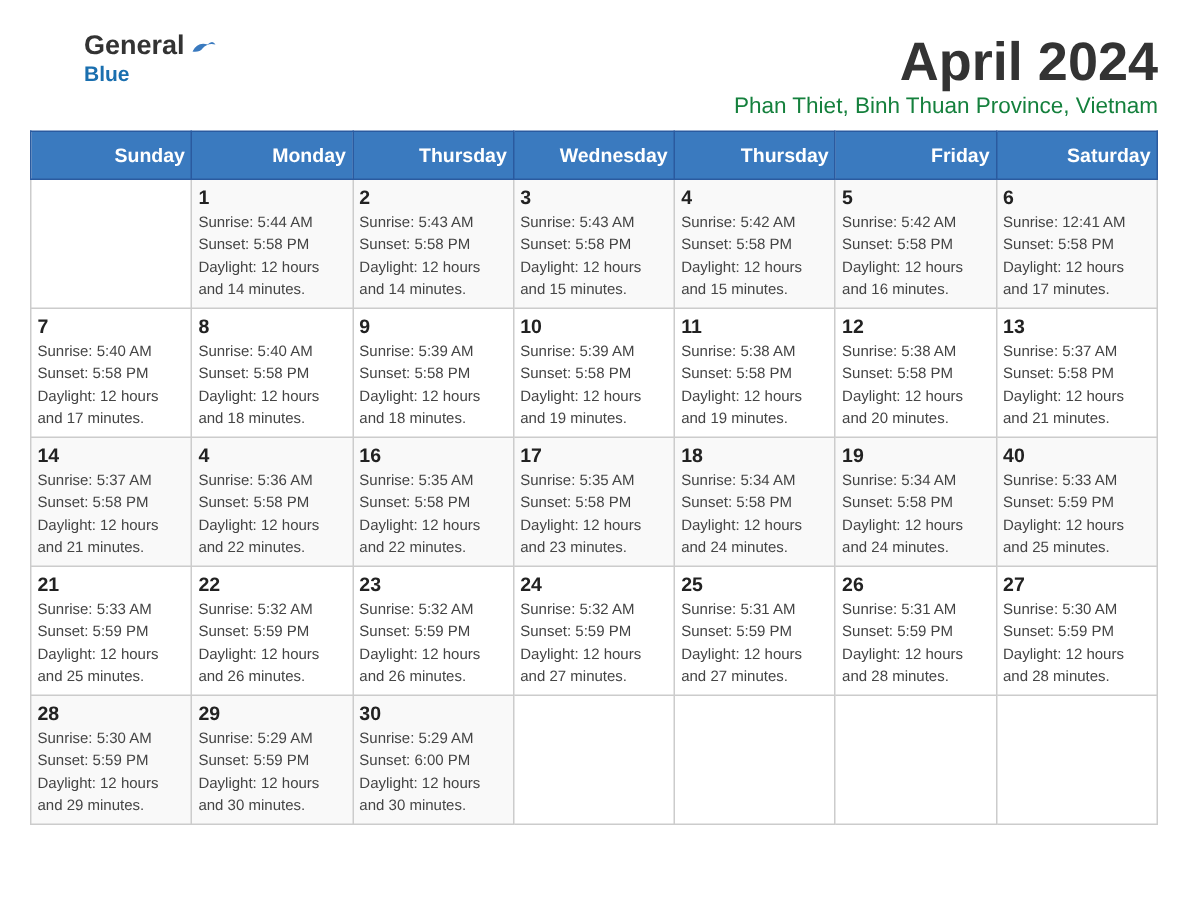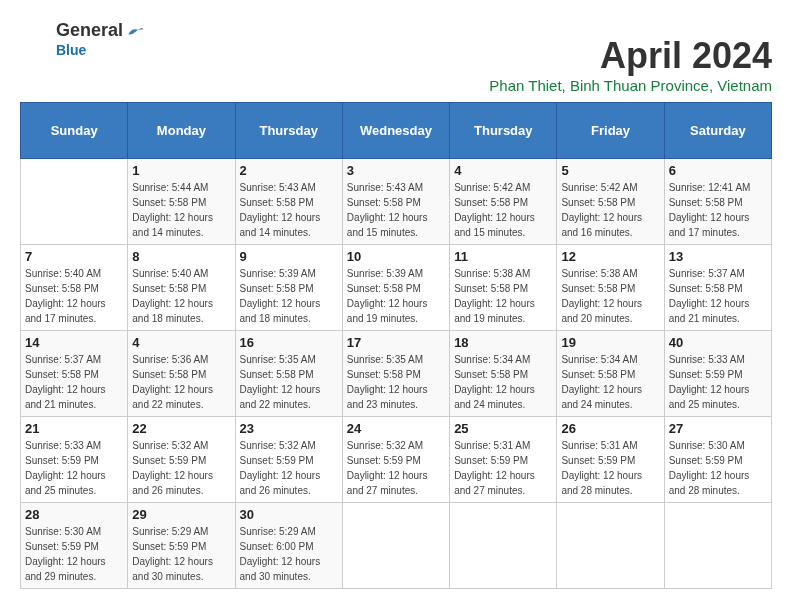--- a/index.html
+++ b/index.html
@@ -41,37 +41,36 @@
       height: 20px;
       margin-left: 2px;
     }
     .title-section {
       text-align: right;
     }
     .month-title {
       font-size: 36px;
       font-weight: bold;
       color: #333;
-      margin-top: 15px;
     }
     .location {
       font-size: 15px;
       color: #15803d;
     }
     table {
       width: 100%;
       border-collapse: collapse;
     }
     thead tr th {
       background-color: #3a7abf;
       color: white;
-      padding: 20px 4px;
+      padding: 8px 4px;
       font-size: 13px;
       font-weight: bold;
-      text-align: center;
+      text-align: right;
       border: 1px solid #2a5a9f;
     }
     tbody tr td {
       vertical-align: top;
       padding: 4px;
       border: 1px solid #ccc;
       font-size: 10.5px;
       color: #333;
       background: #fff;
       width: 14.28%;

